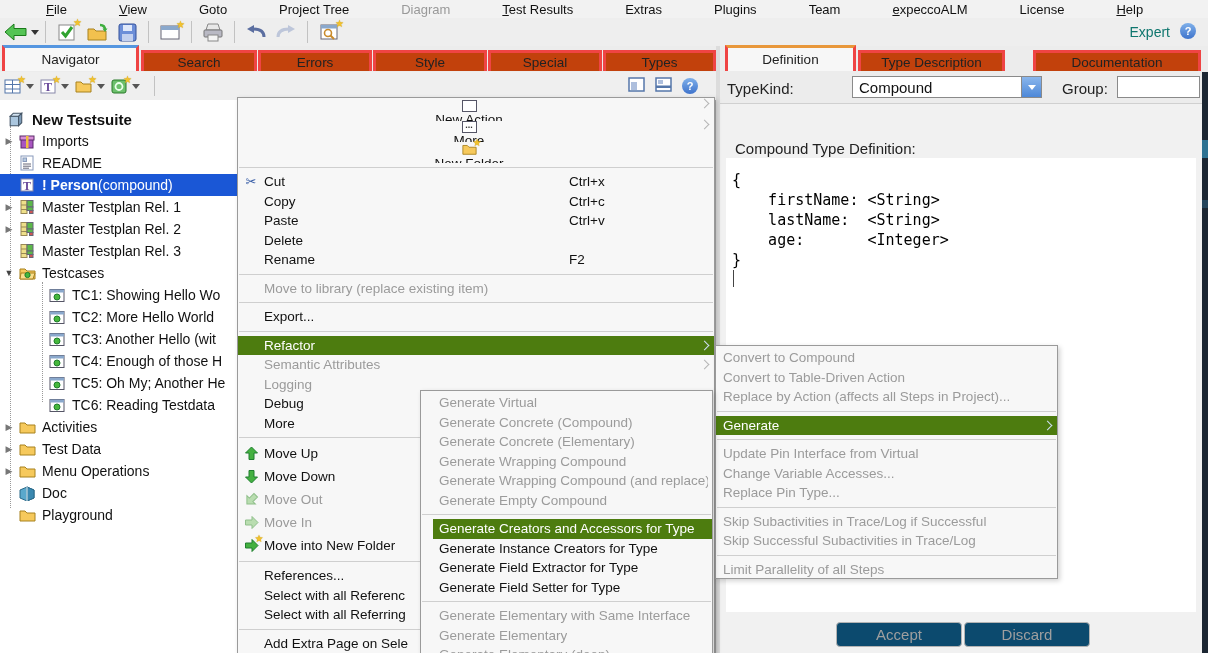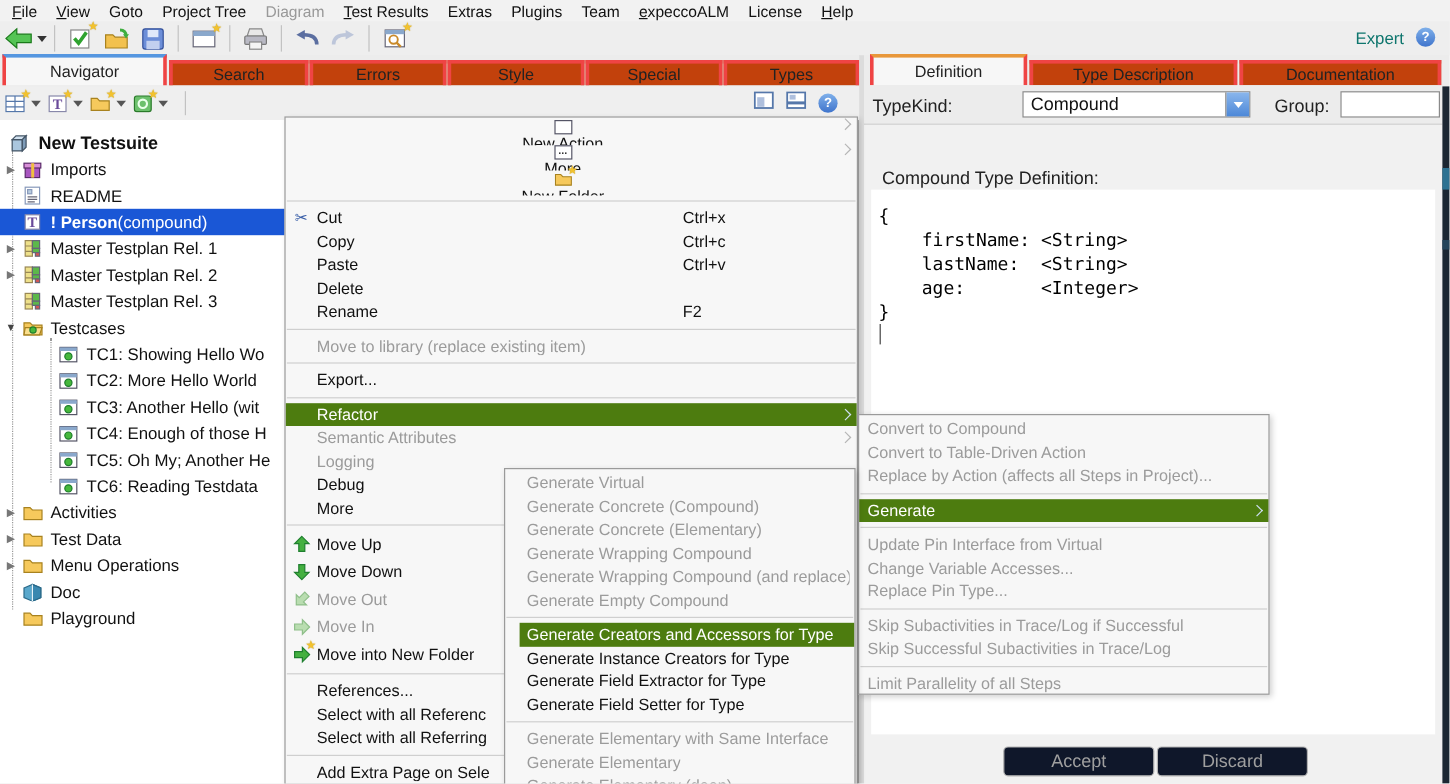--- a/index.html
+++ b/index.html
@@ -1,21 +1,21 @@
 <!DOCTYPE html>
 <html><head>
 <meta charset="utf-8">
 <style>
   html,body{margin:0;padding:0;}
   body{width:1208px;height:653px;position:relative;overflow:hidden;background:#ececec;
        font-family:"Liberation Sans",sans-serif;color:#111;}
   
   .menubar{position:absolute;left:0;top:0;width:1208px;height:18px;background:#f2f2f2;
            display:flex;align-items:center;padding-left:2px;font-size:13px;}
-  .mb-item{padding:0 8px;cursor:default;white-space:nowrap;}
+  .mb-item{padding:0 8px;cursor:default;white-space:nowrap;margin-left:36px;}
   .mb-item.dis{color:#999;}
   .u{text-decoration:underline;}
   
   .toolbar{position:absolute;left:0;top:18px;width:1208px;height:28px;background:#eeeeee;
            display:flex;align-items:center;padding-left:4px;}
   .tb-btn{display:flex;align-items:center;justify-content:center;height:26px;min-width:30px;position:relative;}
   .tb-sep{width:1px;height:22px;background:#c2c2c2;margin:0 6px;}
   .chev{width:0;height:0;border-left:4px solid transparent;border-right:4px solid transparent;
         border-top:5px solid #333;margin-left:3px;}
   .star{position:absolute;top:-4px;right:-5px;color:#f2c22e;font-size:10px;line-height:10px;
@@ -62,21 +62,21 @@
                 border-top:5px solid #fff;}
   .ginput{position:absolute;left:1117px;top:76px;width:83px;height:22px;border:1px solid #8a8a8a;
           box-sizing:border-box;background:#fff;font-size:14px;padding:0 4px;font-family:"Liberation Sans",sans-serif;}
   .rp-content{position:absolute;left:720px;top:103px;width:482px;height:550px;background:#f1f1f1;
               border-top:1px solid #d0d0d0;}
   .code-box{position:absolute;left:726px;top:158px;width:470px;height:454px;background:#fff;}
   .code-box pre{margin:0;padding:12px 0 0 6px;font-family:"DejaVu Sans Mono","Liberation Mono",monospace;
                 font-size:15px;line-height:20px;color:#000;}
   .caret{position:absolute;left:7px;top:112px;width:1px;height:17px;background:#444;}
   .foot-btn{position:absolute;top:622px;width:124px;height:23px;border:1px solid #b3b3b3;border-radius:4px;
-            background:#0f172a;color:#9f9f9f;font-size:15px;display:flex;align-items:center;justify-content:center;}
+            background:#0c4a6e;color:#9f9f9f;font-size:15px;display:flex;align-items:center;justify-content:center;}
   .darkstrip{position:absolute;left:1202px;top:72px;width:6px;height:581px;background:#1c2733;}
   .darkstrip .blk1{position:absolute;left:0;top:68px;width:6px;height:18px;background:#2d7292;}
   .darkstrip .blk2{position:absolute;left:0;top:128px;width:6px;height:8px;background:#24455c;}
   .divider{position:absolute;left:716px;top:46px;width:4px;height:607px;background:#dcdcdc;}
   
   .menu{position:absolute;background:#f7f7f7;border:1px solid #9a9a9a;box-sizing:border-box;
         padding-top:2px;font-size:13.5px;box-shadow:2px 2px 5px rgba(0,0,0,.18);}
   .mi{display:flex;align-items:center;position:relative;height:19.5px;padding-right:14px;color:#111;
       white-space:nowrap;}
   .mi.lg{height:21px;flex-direction:column;}
@@ -204,21 +204,21 @@
 <div id="ltabs">
     <div class="tab act blue" style="left: 2px; width: 137px;">Navigator</div>
     <div class="tab inact" style="left: 141px; width: 116px;">Search</div>
     <div class="tab inact" style="left: 258px; width: 114px;">Errors</div>
     <div class="tab inact" style="left: 373px; width: 114px;">Style</div>
     <div class="tab inact" style="left: 488px; width: 114px;">Special</div>
     <div class="tab inact" style="left: 603px; width: 113px;">Types</div>
   </div>
 <div id="rtabs">
     <div class="tab act orange" style="left: 725px; width: 131px;">Definition</div>
-    <div class="tab inact" style="left: 858px; width: 173px;">Type Description</div>
+    <div class="tab inact" style="left: 858px; width: 147px;">Type Description</div>
     <div class="tab inact" style="left: 1033px; width: 168px;">Documentation</div>
   </div>
 
 <div class="tree-toolbar" id="tree-toolbar">
     <div class="tt-btn">
       <span class="iconbox">
         <svg width="17" height="15" viewBox="0 0 17 15">
           <rect x="1" y="1" width="15" height="13" fill="#fff" stroke="#5577aa"></rect>
           <line x1="8.5" y1="1" x2="8.5" y2="14" stroke="#5577aa"></line>
           <line x1="1" y1="5.5" x2="16" y2="5.5" stroke="#5577aa"></line>

